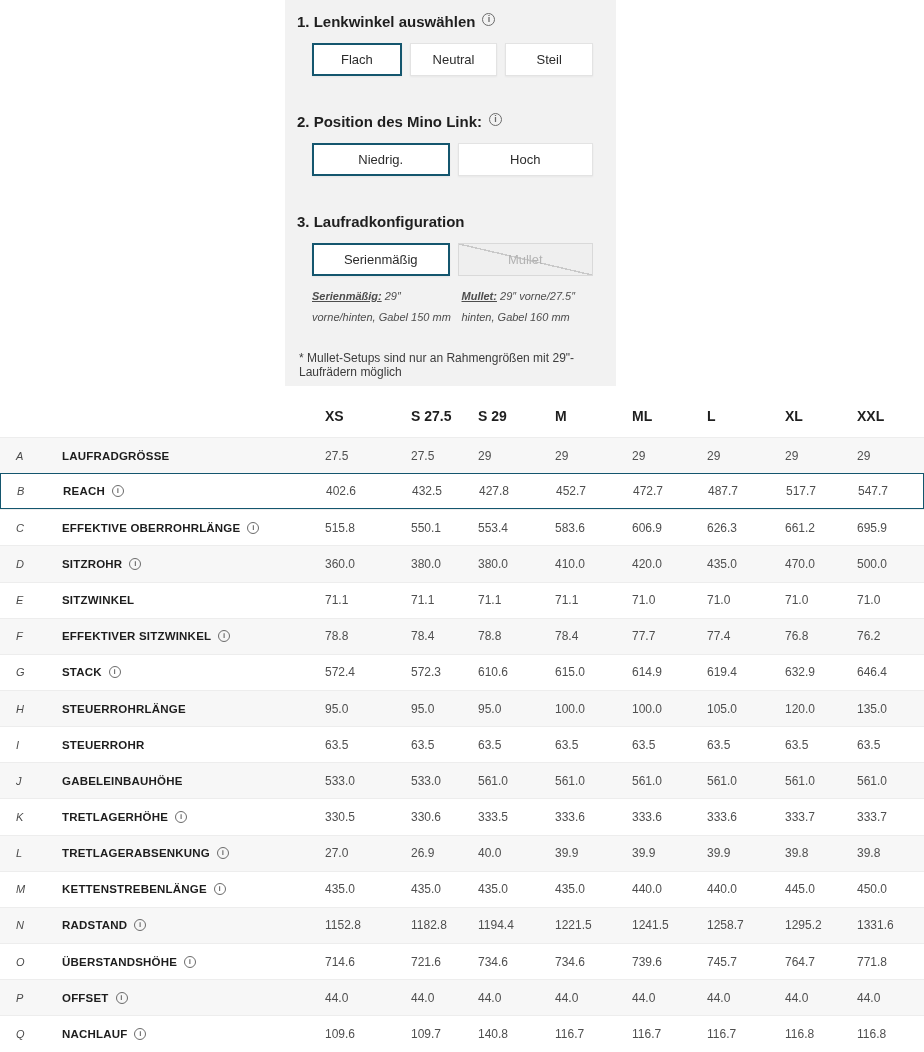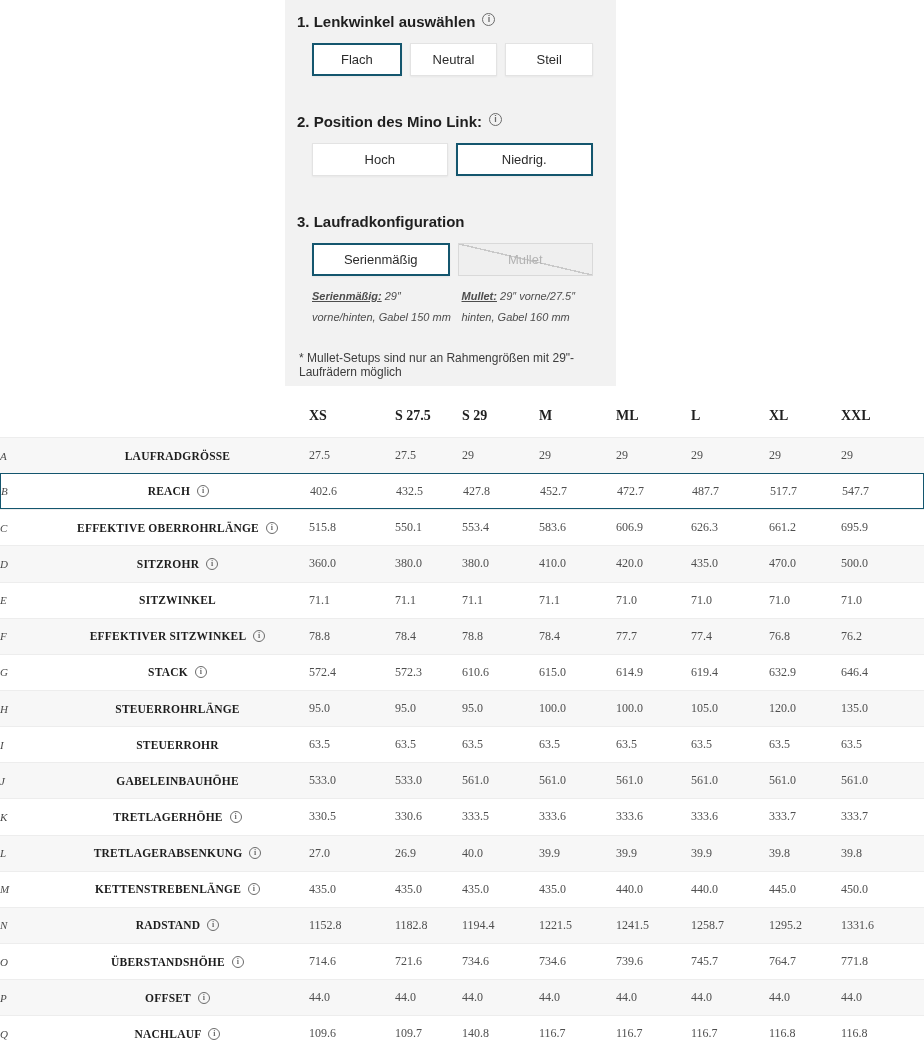--- a/index.html
+++ b/index.html
@@ -49,33 +49,33 @@
     display: inline-flex; align-items: center; justify-content: center;
     font-size: 9px; font-weight: bold; color: #6b6b6b; font-style: normal;
     line-height: 1; flex: 0 0 auto; cursor: pointer; background: transparent;
   }
 
   
   .geo-table { position: absolute; left: 0; top: 395px; width: 924px; }
   .geo-grid {
     display: grid;
     grid-template-columns: 46px 263px 86px 67px 77px 77px 75px 78px 72px 1fr;
-    align-items: center;  font-family: Liberation Serif, serif;
+    align-items: center; padding-left: 16px;
   }
   .geo-header { height: 42px; }
   .geo-header .col-h { font-size: 14px; font-weight: bold; color: #1f1f1f; }
   .geo-row { height: 36.15px; border-top: 1px solid #ededed; background: #ffffff; }
   .geo-row.shaded { background: #f7f7f7; }
   .geo-row.highlight {
     background: #ffffff; border: 1.5px solid var(--accent); height: 36.15px;
   }
   .row-letter { font-size: 11px; font-style: italic; color: #4a4a4a; }
   .row-label {
     font-size: 11.5px; font-weight: bold; color: #1d1d1d; letter-spacing: 0.2px;
-    display: flex; align-items: center; gap: 7px; white-space: nowrap; justify-content: center;
+    display: flex; align-items: center; gap: 7px; white-space: nowrap;
   }
   .row-label .info-icon { width: 12px; height: 12px; font-size: 8px; }
   .cell-val { font-size: 12px; color: #4f4f4f; }
 </style>
 </head>
 <body>
 
 <div class="config-panel">
 
   <div class="step">
@@ -89,22 +89,22 @@
         <button class="cfg-btn">Steil</button>
       </div>
   </div>
 
   <div class="step">
     <div class="step-title">
       <span>2. Position des Mino Link:</span>
       <span class="info-icon">i</span>
     </div>
     <div class="btn-row">
+        <button class="cfg-btn selected">Niedrig.</button>
         <button class="cfg-btn">Hoch</button>
-        <button class="cfg-btn selected">Niedrig.</button>
       </div>
   </div>
 
   <div class="step">
     <div class="step-title">
       <span>3. Laufradkonfiguration</span>
     </div>
     <div class="btn-row">
         <button class="cfg-btn selected">Serienmäßig</button>
         <button class="cfg-btn disabled">Mullet</button>

